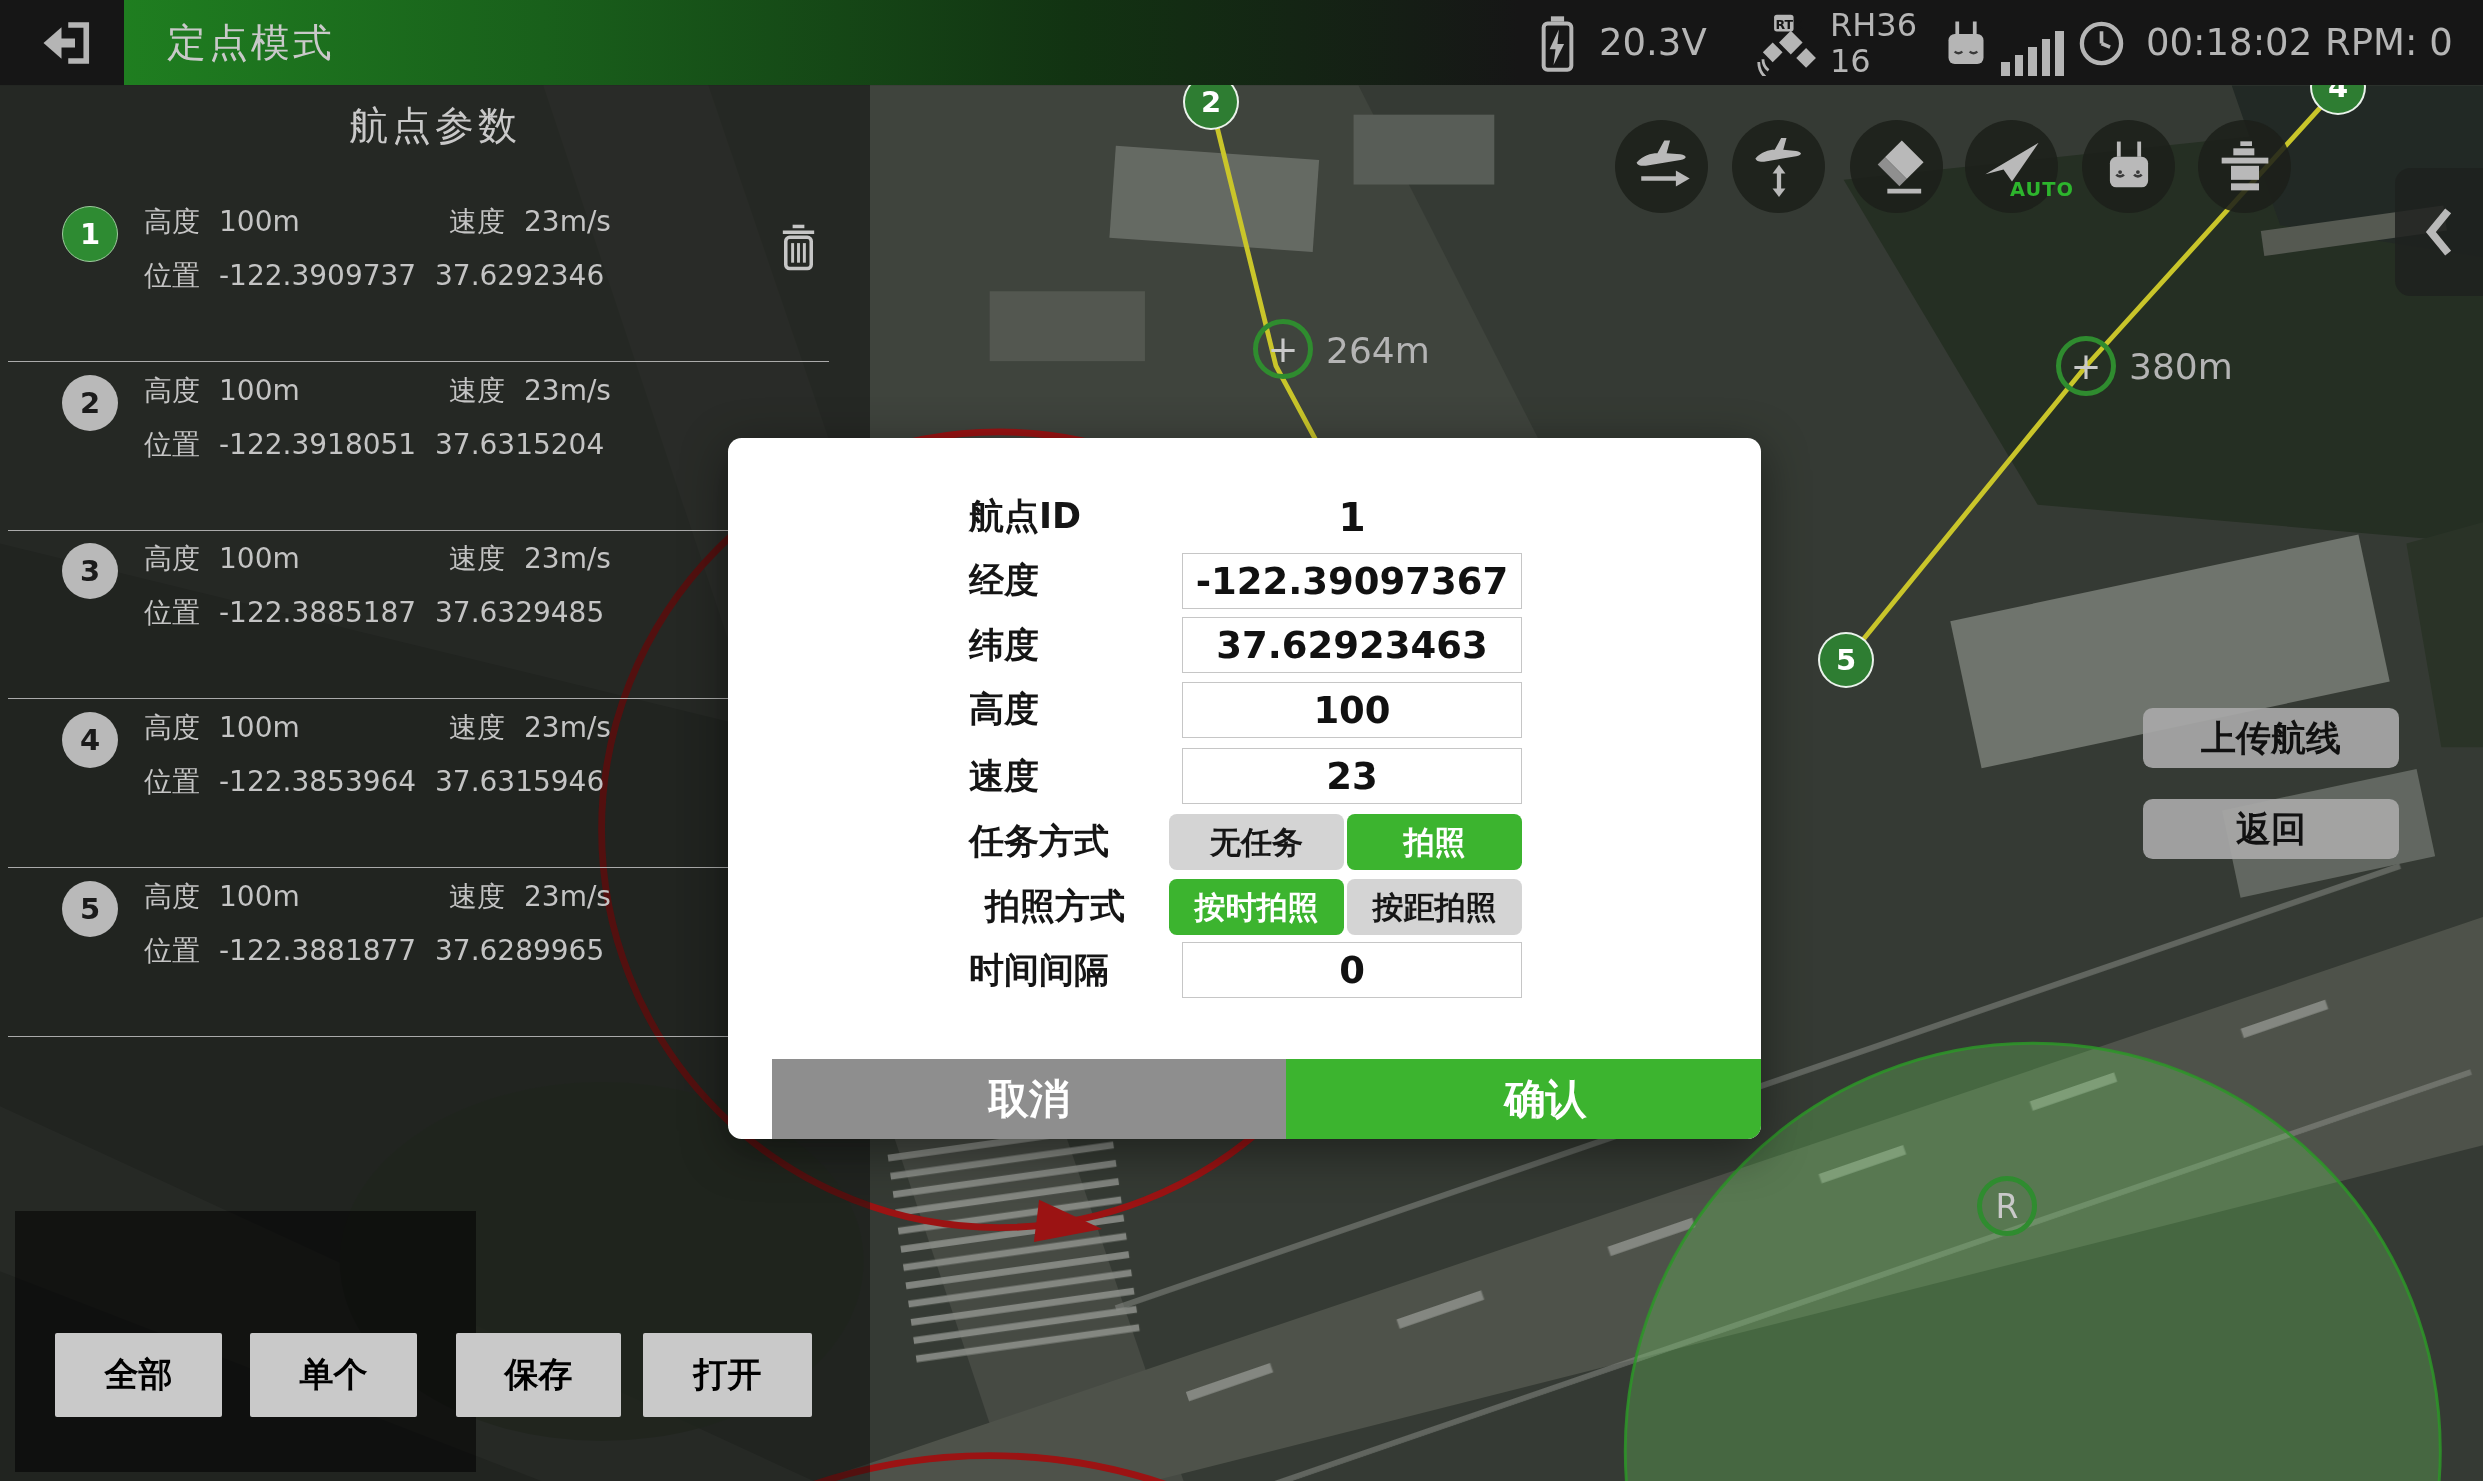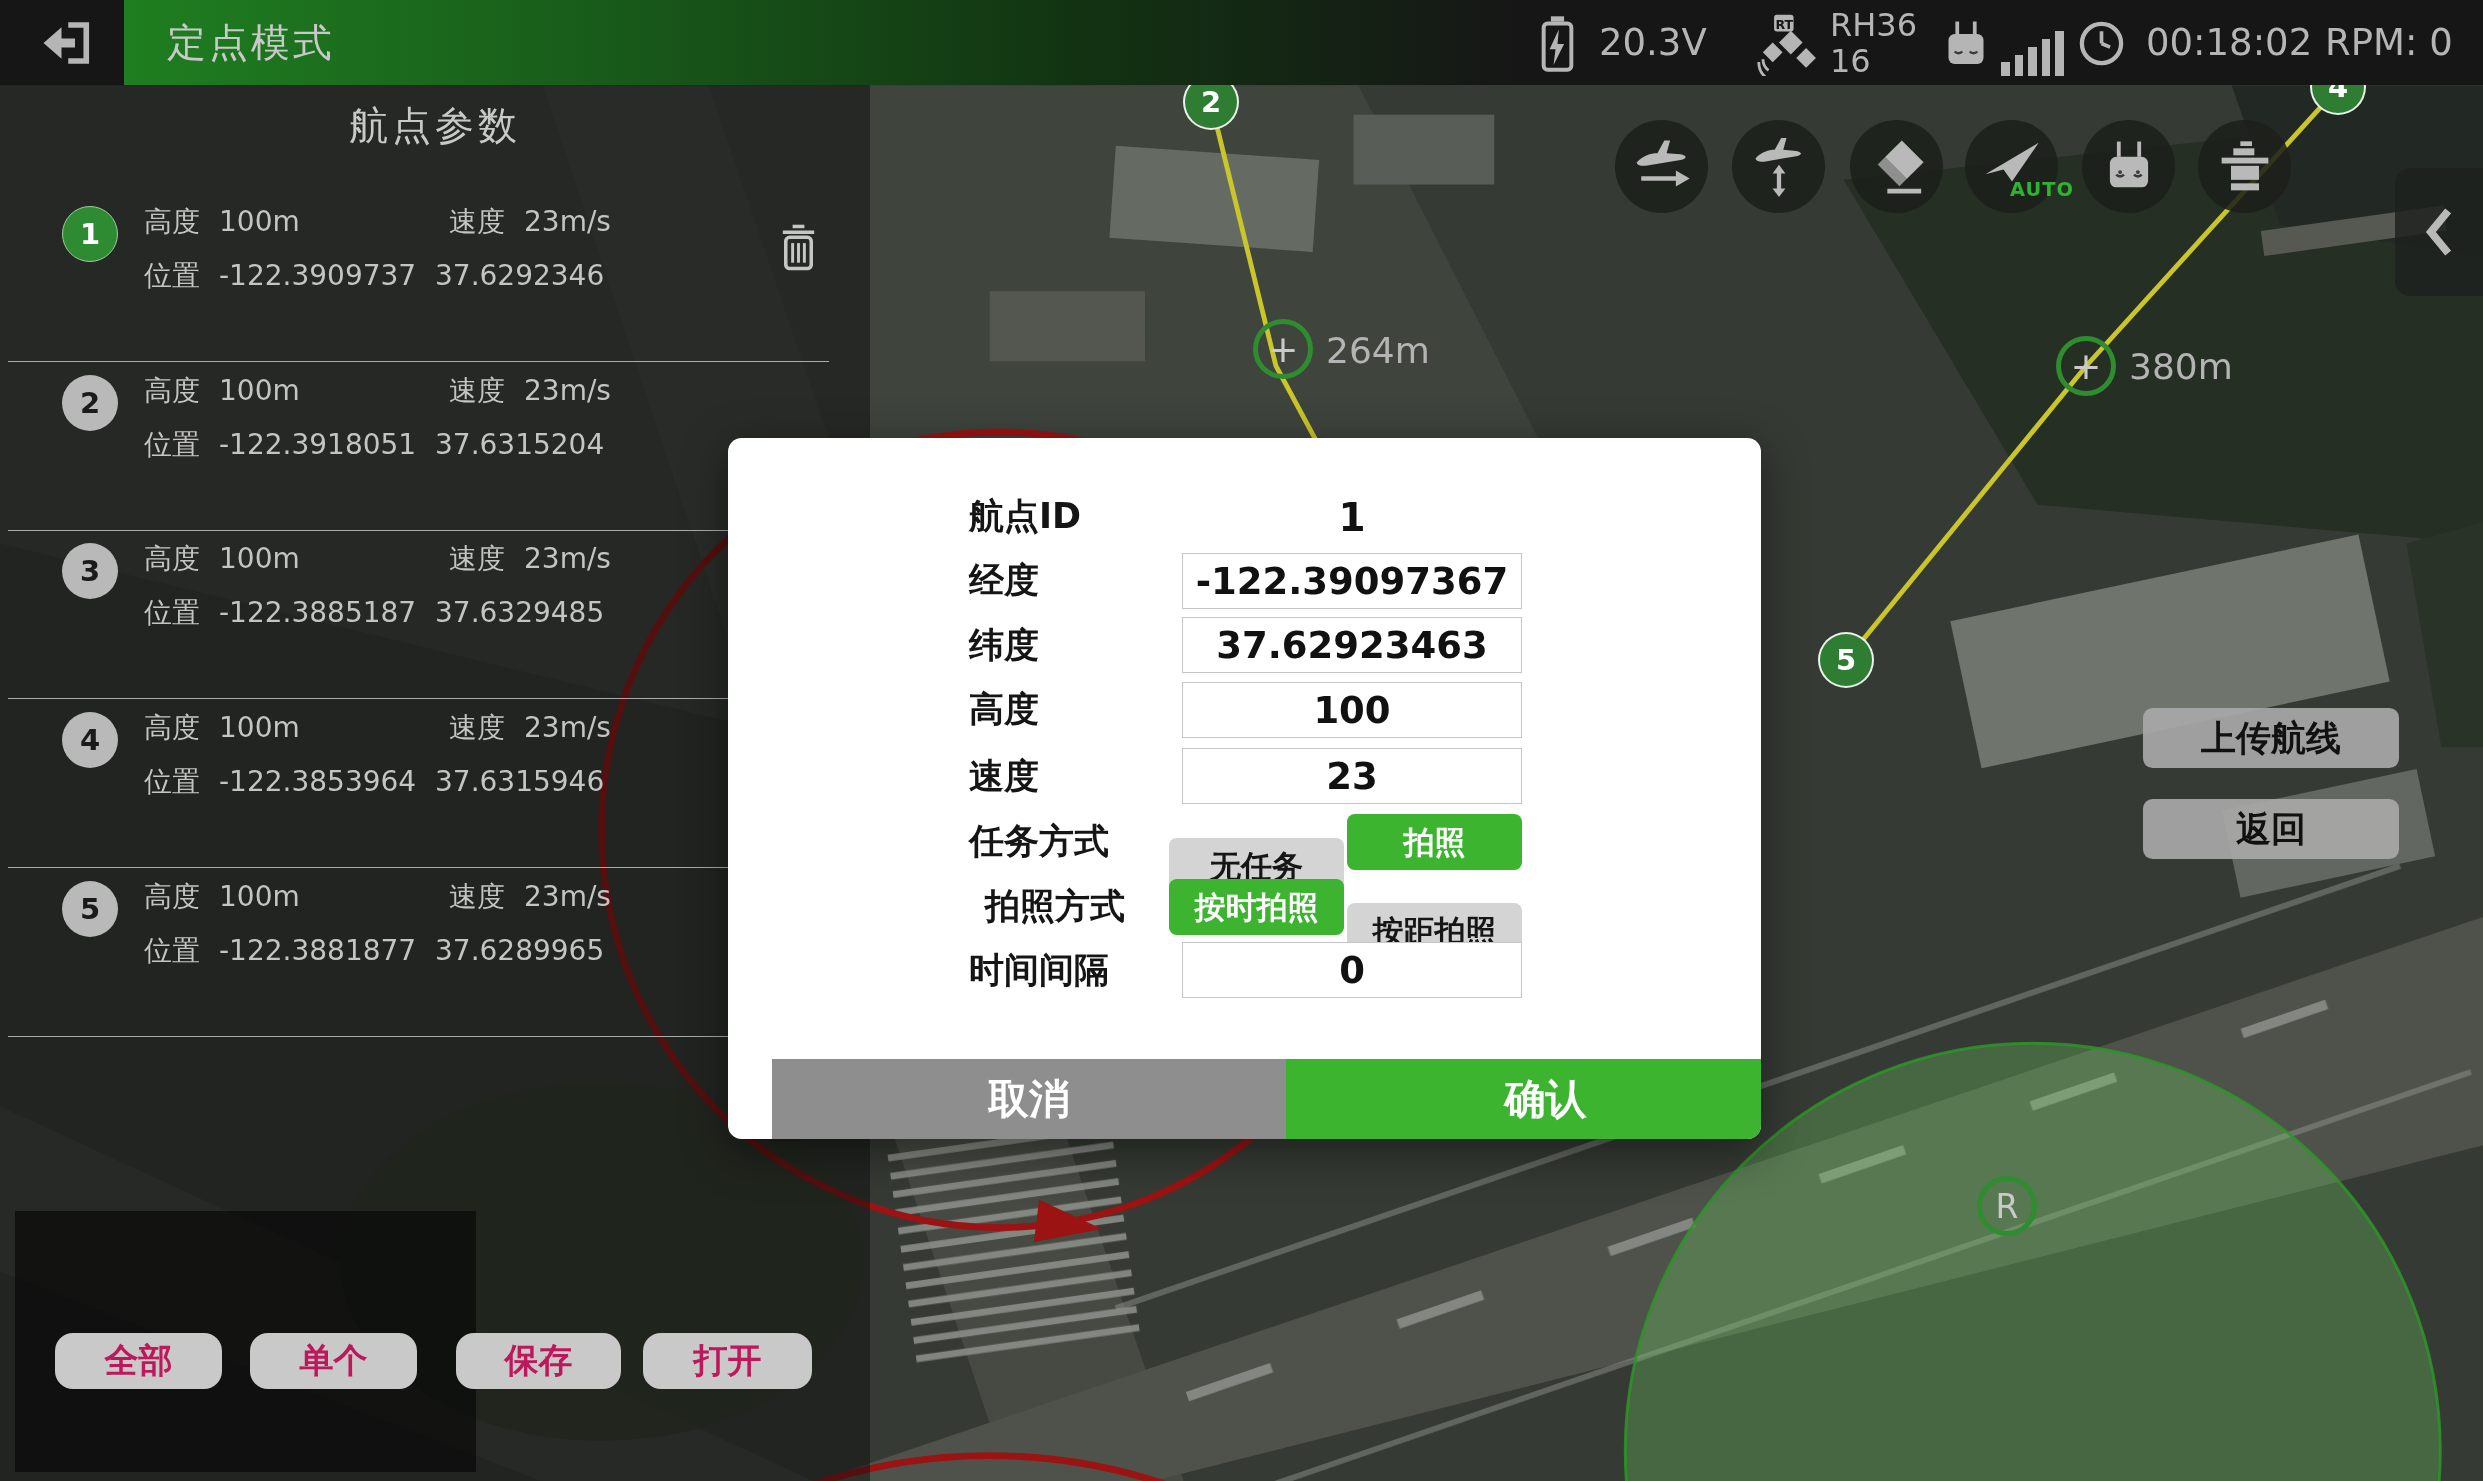--- a/index.html
+++ b/index.html
@@ -40,35 +40,35 @@
   .wprow{left:0;width:870px;height:169px;position:absolute;}
   .wpnum{position:absolute;left:62px;top:11.6px;width:56px;height:56px;border-radius:50%;
          font-size:29px;font-weight:bold;display:flex;align-items:center;justify-content:center;}
   .wpnum.sel{background:#2e8b32;color:#fff;border:1.9px solid #9ecb9e;box-sizing:border-box;}
   .wpnum.idle{background:#b9b9b9;color:#1b1b1b;}
   .wpline{position:absolute;left:144px;height:39px;line-height:39px;font-size:28px;color:#c4c4c4;}
   .wpline span{position:absolute;top:0;white-space:nowrap;}
   .wpdiv{position:absolute;left:7.8px;top:167px;width:821px;border-top:1.9px solid rgba(205,205,205,.8);}
   .trash{position:absolute;left:767px;top:19.4px;width:62px;height:70px;display:flex;align-items:center;justify-content:center;}
   .sbbox{left:14.6px;top:1211px;width:461px;height:261px;background:rgba(0,0,0,.52);z-index:31;}
-  .footbtn{height:56px;background:#c9c9c9;border-radius:18px;color:#be185d;font-size:34px;font-weight:600;
+  .footbtn{height:84px;background:#c9c9c9;border-radius:2px;color:#000000;font-size:34px;font-weight:600;
            display:flex;align-items:center;justify-content:center;z-index:32;}
 
   
   .modal{left:728px;top:438px;width:1033px;height:701px;background:#fff;border-radius:13.6px;
          box-shadow:0 11.6px 47px rgba(0,0,0,.45);z-index:60;overflow:hidden;}
   .mlabel{position:absolute;left:241px;height:43px;line-height:43px;font-size:35px;font-weight:600;color:#151515;white-space:nowrap;}
   .minput{position:absolute;left:454px;width:340px;height:56px;box-sizing:border-box;border:1.9px solid #c6c6c6;
           background:#fff;color:#111;font-size:37px;font-weight:600;text-align:center;outline:none;
           font-family:"DejaVu Sans","Liberation Sans",sans-serif;}
   .midval{position:absolute;left:454px;width:340px;top:57px;text-align:center;font-size:39px;font-weight:600;color:#111;}
   .tg{position:absolute;width:175px;height:56px;border-radius:7.8px;font-size:31px;font-weight:600;
       line-height:56px;text-align:center;}
   .tg.on{background:#3cb42f;color:#fff;}
-  .tg.off{background:#d4d4d4;color:#161616;margin-top:24px;}
+  .tg.off{background:#d4d4d4;color:#161616;}
   .mbtn{position:absolute;top:621px;height:80px;line-height:80px;text-align:center;
         font-size:41px;font-weight:600;color:#fff;margin-left:44px;}
 </style>
 </head>
 <body>
 
 <div class="stage">
 
   <svg class="map abs" width="2483" height="1482" viewBox="0 0 2559 1527">
     <rect x="0" y="0" width="2559" height="1527" fill="#4a5048"></rect>

